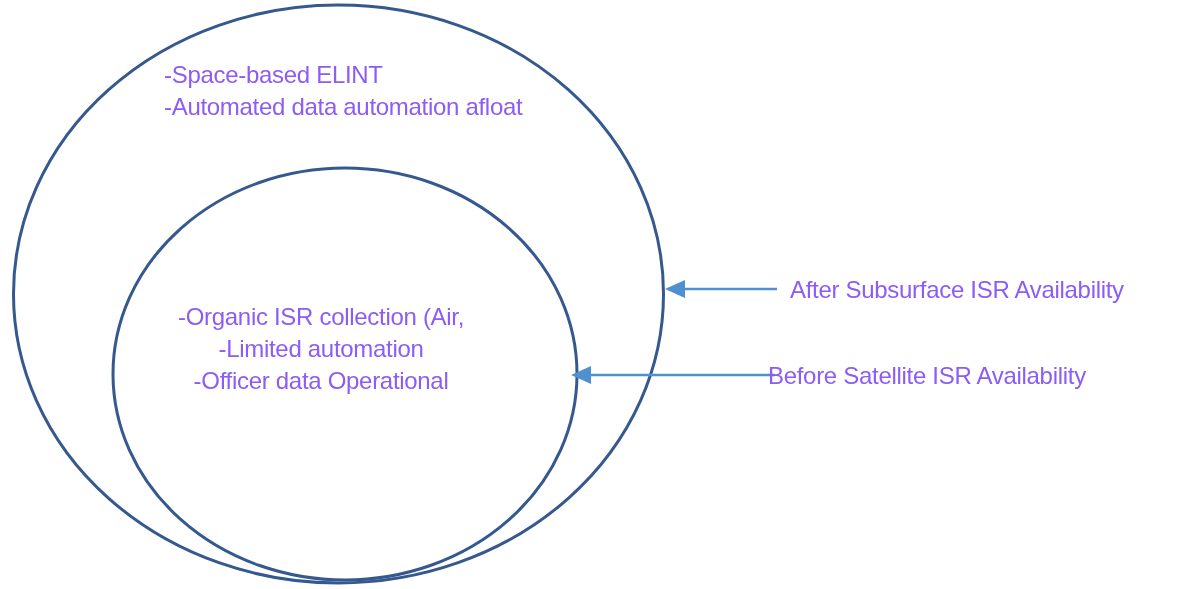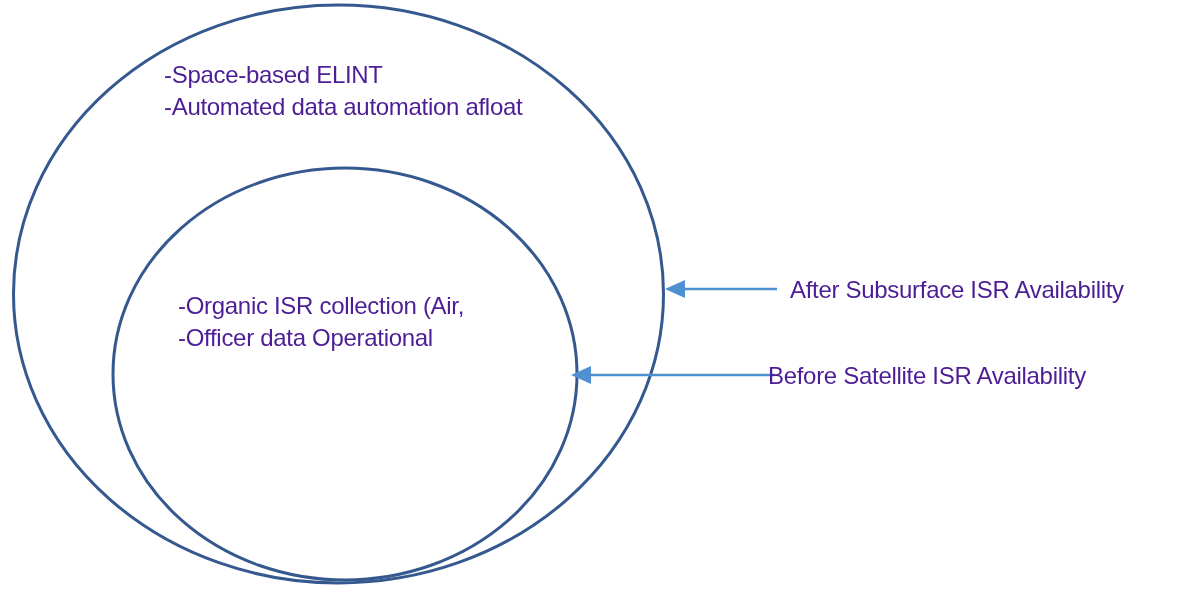--- a/index.html
+++ b/index.html
@@ -6,40 +6,40 @@
     margin: 0;
     padding: 0;
     background: #ffffff;
   }
   .canvas {
     position: relative;
     width: 1174px;
     height: 589px;
     background: #ffffff;
     font-family: "Liberation Sans", sans-serif;
-    color: #4c1d95;
+    color: #8b5cf6;
     overflow: hidden;
   }
   .diagram-svg {
     position: absolute;
     left: 0;
     top: 0;
   }
   .textblock {
     position: absolute;
     font-size: 24px;
     line-height: 32px;
     letter-spacing: -0.3px;
     white-space: nowrap;
   }
   .textblock div {
     height: 32px;
   }
   #outer-text { left: 164px; top: 59px; }
-  #inner-text { left: 178px; top: 290px; }
+  #inner-text { left: 178px; top: 301px; text-align: center; }
   #after-label  { left: 790px; top: 274px; }
   #before-label { left: 768px; top: 360px; }
 </style>
 </head>
 <body>
 
 <div class="canvas">
 
   <svg class="diagram-svg" width="1178" height="589" viewBox="0 0 1178 589">
 
@@ -54,19 +54,20 @@
     <polygon points="571,375 591,366 591,384" fill="#4f90d1"></polygon>
   </svg>
 
   <div class="textblock" id="outer-text">
     <div>-Space-based ELINT</div>
     <div>-Automated data automation afloat</div>
   </div>
 
   <div class="textblock" id="inner-text">
     <div>-Organic ISR collection (Air,</div>
+    <div>-Limited automation</div>
     <div>-Officer data Operational</div>
   </div>
 
   <div class="textblock" id="after-label">After Subsurface ISR Availability</div>
   <div class="textblock" id="before-label">Before Satellite ISR Availability</div>
 
 </div>
 
 </body></html>

